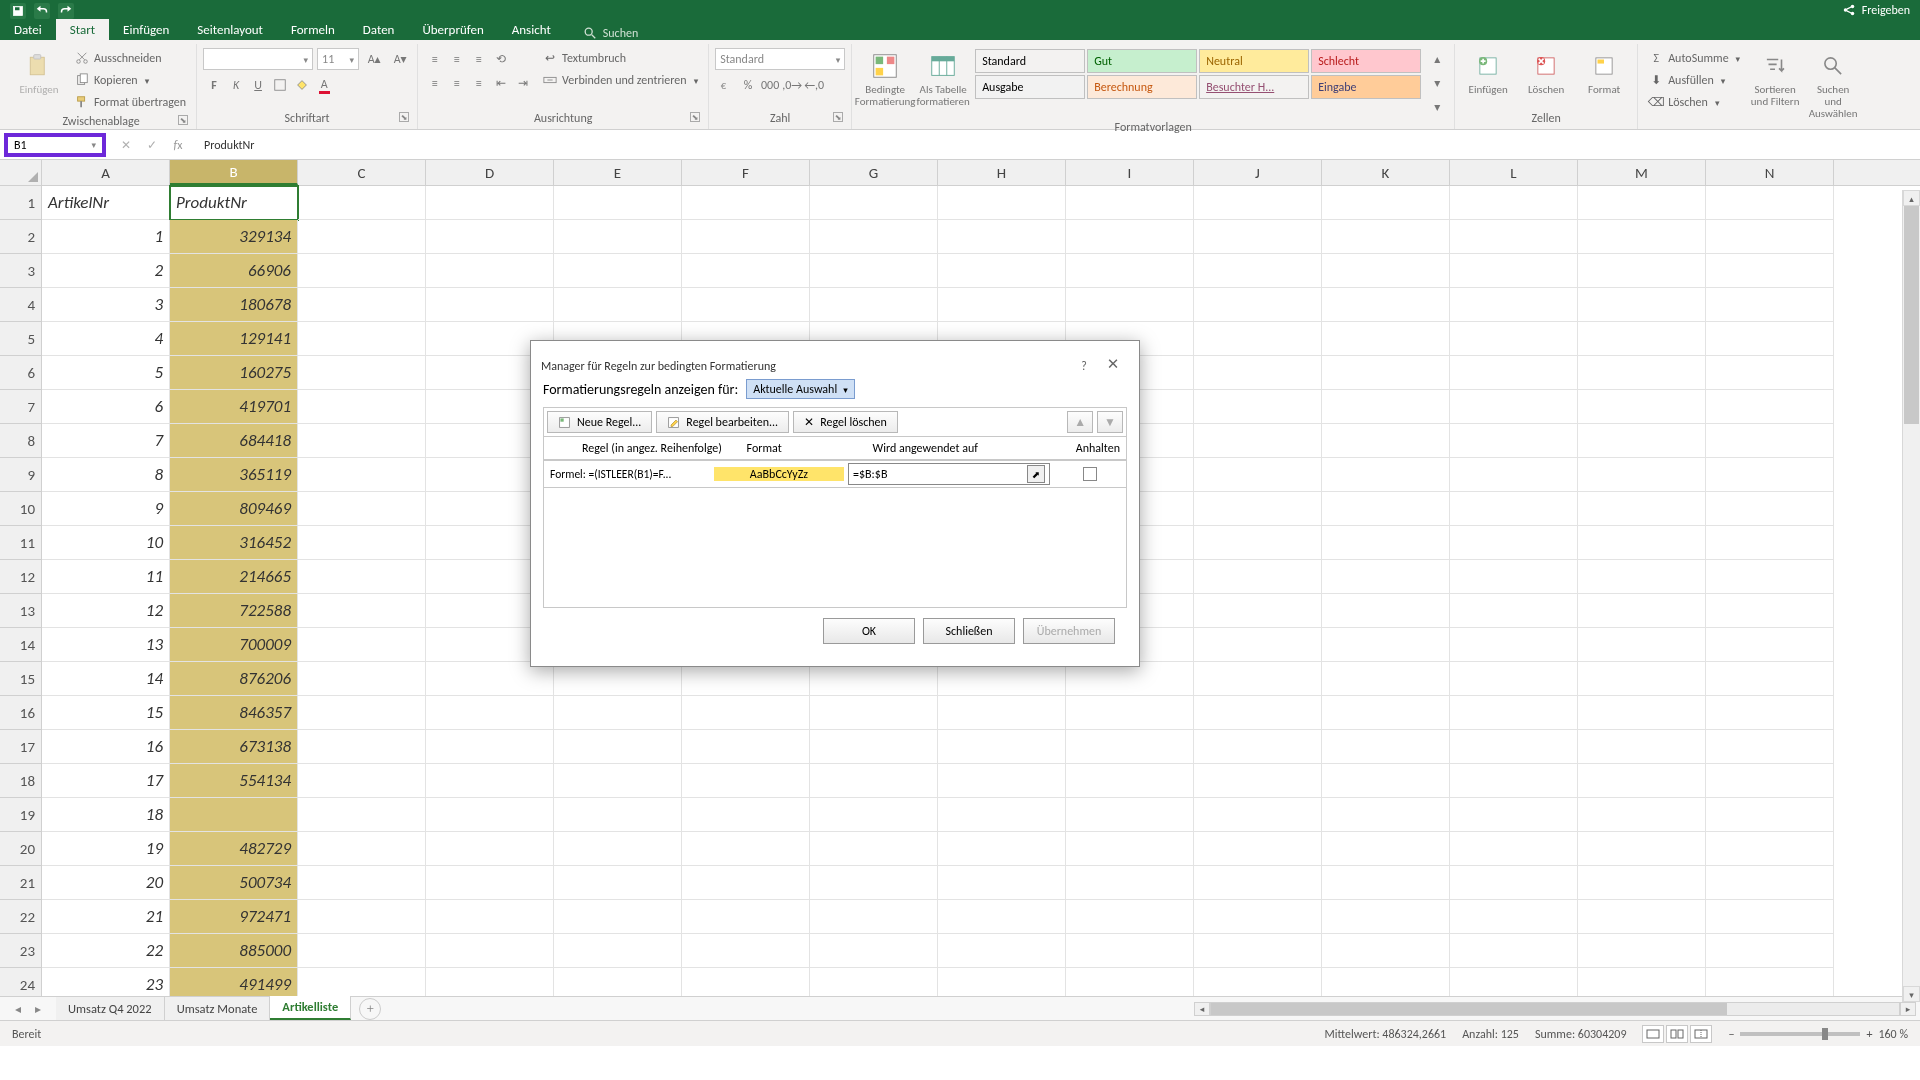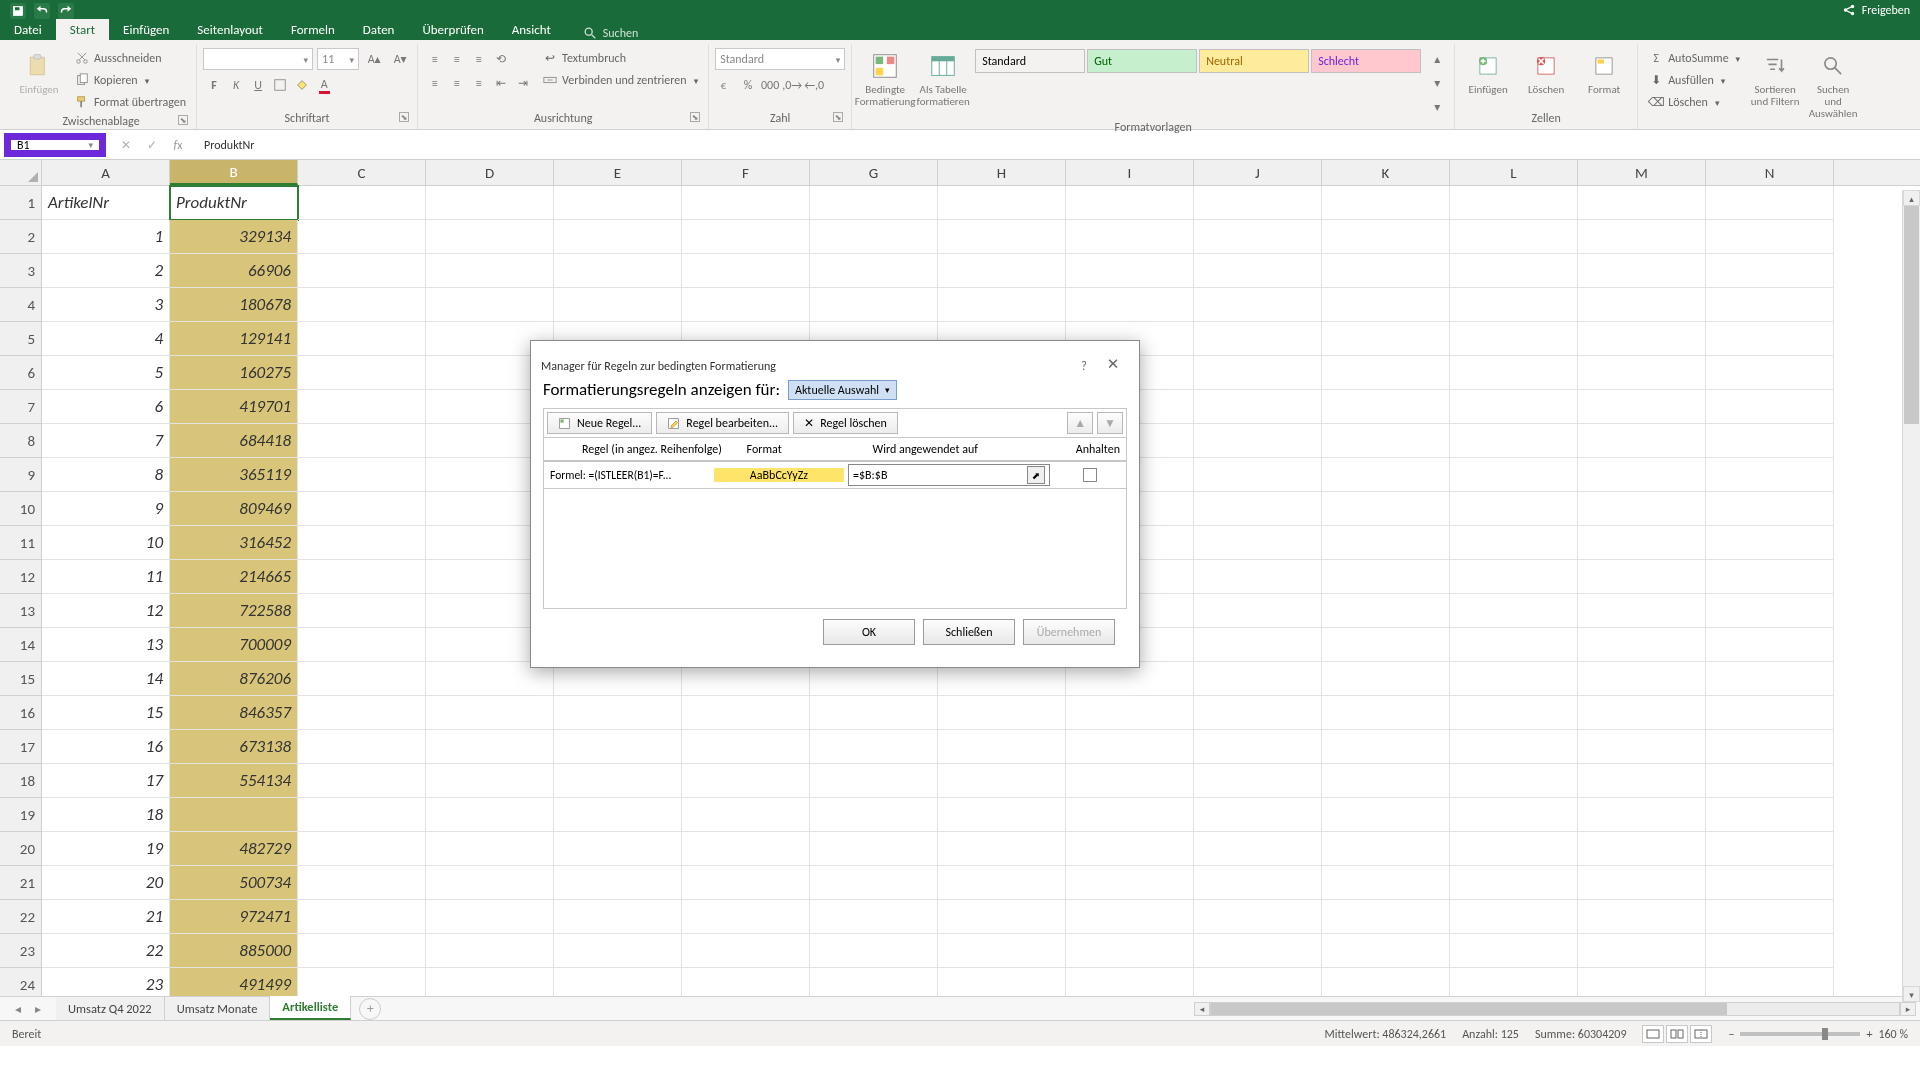--- a/index.html
+++ b/index.html
@@ -45,21 +45,21 @@
 
 .style-cell { width:110px; height:24px; border:1px solid #c0c0c0; display:flex; align-items:center; padding:0 6px; font-size:12px; margin:1px; }
 .style-grid { display:flex; flex-direction:column; }
 .style-row { display:flex; }
 
 .combo { height:22px; border:1px solid #c8c8c8; background:#fff; display:flex; align-items:center; padding:0 4px; color:#888; font-size:12px; }
 .combo .caret { margin-left:auto; font-size:9px; }
 
 
 .fbar { height:30px; border-bottom:1px solid #d0d0d0; display:flex; align-items:center; background:#fff; }
-.namebox { width:102px; height:24px; border:7px solid #6d28d9; margin-left:4px; display:flex; align-items:center; padding:0 6px; background:#fff; }
+.namebox { width:102px; height:24px; border:4px solid #6d28d9; margin-left:4px; display:flex; align-items:center; padding:0 6px; background:#fff; }
 .namebox .caret { margin-left:auto; font-size:9px; color:#888; }
 .fx-controls { display:flex; align-items:center; gap:6px; margin:0 10px; color:#999; }
 .fx-controls .fx-btn { width:20px; height:20px; display:flex; align-items:center; justify-content:center; }
 .formula-input { flex:1; height:24px; padding:0 6px; display:flex; align-items:center; font-size:14px; color:#333; }
 
 
 .grid-wrap { position:relative; height:836px; overflow:hidden; background:#fff; }
 .corner { position:absolute; top:0; left:0; width:42px; height:26px; background:#f0f0f0; border-right:1px solid #d0d0d0; border-bottom:1px solid #d0d0d0; }
 .corner::after { content:""; position:absolute; right:3px; bottom:3px; width:0; height:0; border-left:10px solid transparent; border-bottom:10px solid #b0b0b0; }
 
@@ -107,21 +107,21 @@
 .vscroll { position:absolute; top:190px; right:0; width:18px; height:812px; background:#f0f0f0; border-left:1px solid #d8d8d8; }
 .vscroll .varrow { height:16px; display:flex; align-items:center; justify-content:center; font-size:9px; color:#666; background:#f0f0f0; border:1px solid #d8d8d8; }
 .vscroll .vtrack { position:absolute; top:16px; bottom:16px; left:1px; right:1px; background:#f0f0f0; }
 .vscroll .vthumb { position:absolute; top:0; left:0; right:0; height:28%; background:#c8c8c8; }
 .dialog { position:absolute; top:340px; left:530px; width:610px; background:#fff; border:1px solid #8a8a8a; box-shadow:0 4px 18px rgba(0,0,0,.35); }
 .dialog .dlg-title { height:32px; display:flex; align-items:flex-end; padding:0 10px; font-size:13px; color:#333; }
 .dialog .dlg-title .dlg-help { margin-left:auto; width:26px; text-align:center; color:#666; }
 .dialog .dlg-title .dlg-close { width:32px; text-align:center; color:#666; font-size:15px; }
 .dialog .dlg-body { padding:6px 12px 12px 12px; }
 .dialog .row1 { display:flex; align-items:center; gap:8px; margin-bottom:8px; }
-.dialog .row1 label { font-size:17px; }
+.dialog .row1 label { font-size:14px; }
 .dialog .row1 .sel { border:1px solid #7a9ccf; background:#cfe0f5; padding:2px 6px; display:flex; align-items:center; gap:6px; font-size:12px; }
 .dialog .row1 .sel .caret { font-size:9px; }
 .dialog .toolbar { display:flex; gap:4px; border:1px solid #c8c8c8; padding:3px; }
 .dialog .toolbar .tbtn { flex:0 0 auto; border:1px solid #b8b8b8; background:linear-gradient(#fdfdfd,#ececec); padding:3px 10px; display:flex; align-items:center; gap:6px; font-size:12px; }
 .dialog .toolbar .tbtn.icon-only { padding:3px 6px; }
 .dialog .toolbar .tbtn.disabled { color:#aaa; }
 .dialog .rules-head { display:flex; border:1px solid #c8c8c8; border-top:none; background:#fff; font-size:11.5px;padding-left:32px; }
 .dialog .rules-head div { padding:4px 6px; }
 .dialog .rh1{width:170px;} .rh2{width:130px;} .rh3{width:210px;} .rh4{flex:1; text-align:right;}
 .dialog .rules-body { border:1px solid #c8c8c8; border-top:none; height:148px; background:#fff; }
@@ -362,21 +362,27 @@
               <line x1="20" y1="6" x2="20" y2="26" stroke="#6a9"></line>
             </svg>
           </div>
         <div class="lbl">Als Tabelle formatieren</div>
       </div>
       <div class="style-grid">
         <div class="style-row">
           <div class="style-cell">Standard</div>
           <div class="style-cell" style="background:#c6efce;color:#006100;">Gut</div>
           <div class="style-cell" style="background:#ffeb9c;color:#9c6500;">Neutral</div>
-          <div class="style-cell" style="background:#ffc7ce;color:#6d28d9;">Schlecht</div>
+          <div class="style-cell" style="background:#ffc7ce;color:#b91c1c;">Schlecht</div>
+        </div>
+        <div class="style-row">
+          <div class="style-cell" style="background:#f2f2f2;">Ausgabe</div>
+          <div class="style-cell" style="background:#fde9d9;color:#c65911;">Berechnung</div>
+          <div class="style-cell" style="color:#954f72;text-decoration:underline;">Besuchter H...</div>
+          <div class="style-cell" style="background:#ffcc99;color:#3f3f76;">Eingabe</div>
         </div>
       </div>
       <div class="stack" style="justify-content:center;">
         <div class="mini-btn">▴</div>
         <div class="mini-btn">▾</div>
         <div class="mini-btn">▾</div>
       </div>
     </div>
     <div class="group-label"><span>Formatvorlagen</span></div>
   </div>

